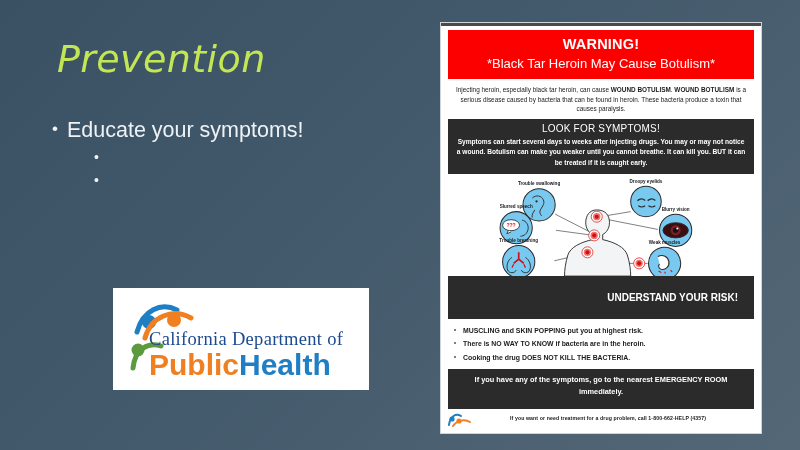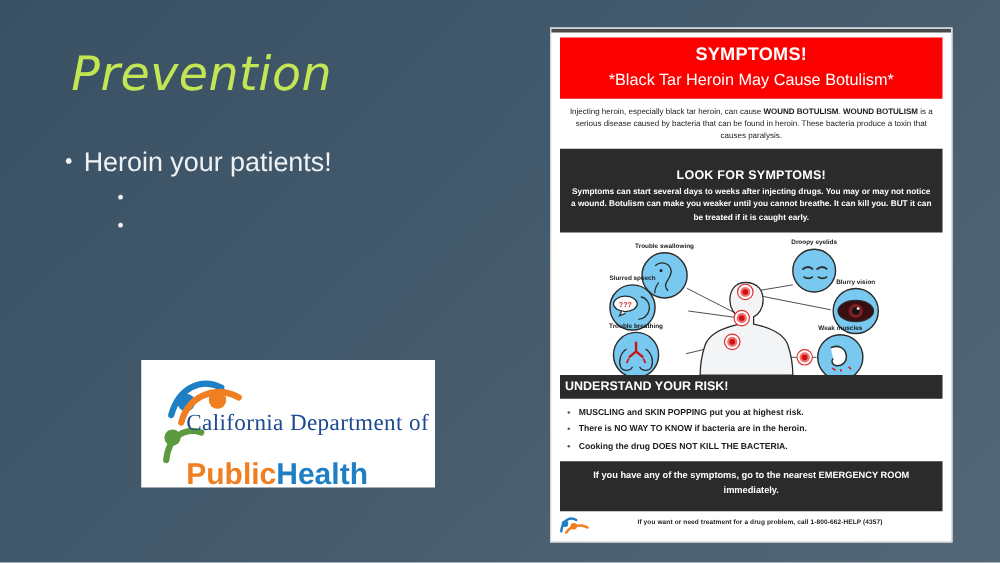--- a/index.html
+++ b/index.html
@@ -28,30 +28,30 @@
   .b2 {
     color:#eef2f5; font-size:17.5px; line-height:1.26;
     display:flex; gap:8px; margin-bottom:2px;
   }
   .b2 .dot { font-size:14px; line-height:1.45; flex:none; }
   .b2 .txt { word-break:break-word; max-width:220px; }
 
   
   .logo-box {
     position:absolute; left:113px; top:288px;
-    width:235px; height:102px; background:#ffffff;
+    width:256px; height:102px; background:#ffffff;
     overflow:hidden;
   }
   .logo-figs { position:absolute; left:14px; top:10px; width:70px; height:78px; }
   .logo-text { position:absolute; left:36px; top:41px; }
   .logo-line1 {
     font-family:"Liberation Serif", serif;
     font-size:18.5px; color:#1c4a8f; letter-spacing:0.3px; white-space:nowrap;
   }
-  .logo-line2 { font-size:24px; font-weight:700; line-height:0.95; white-space:nowrap; margin-top:19px; }
+  .logo-line2 { font-size:30px; font-weight:700; line-height:0.95; white-space:nowrap; margin-top:1px; }
   .logo-pub { color:#f07f22; }
   .logo-hea { color:#1f7fc4; }
 
   
   .poster {
     position:absolute; left:440px; top:22px; width:322px; height:412px;
     background:#ffffff; border:1px solid #cfd4d8;
     display:flex; flex-direction:column; overflow:hidden;
   }
   .p-topline { height:3px; background:#4a4a4a; flex:none; }
@@ -63,28 +63,28 @@
   .warn-t1 { font-size:14.5px; font-weight:700; letter-spacing:0.2px; }
   .warn-t2 { font-size:13px; font-weight:400; margin-top:4px; }
 
   .intro {
     font-size:6.4px; line-height:1.52; color:#1a1a1a;
     text-align:center; padding:6px 14px 5px;
   }
   .intro b { font-weight:700; }
 
   .dark-band { background:#2b2b2b; color:#fff; margin:0 7px; padding:4px 7px 6px; }
-  .dark-title { text-align:center; font-size:10px; font-weight:700; letter-spacing:0.2px;margin-top:12px; }
+  .dark-title { text-align:center; font-size:10px; font-weight:400; letter-spacing:0.2px; }
   .dark-body { text-align:center; font-size:6.6px; font-weight:700; line-height:1.55; margin-top:3px; }
 
   
   .diagram { position:relative; flex:1 1 auto; margin:2px 0 0; min-height:0; }
   .diagram svg { width:100%; height:100%; display:block; }
 
-  .risk-band { background:#2b2b2b; color:#fff; margin:0 7px; padding:4px; text-align:left; }
+  .risk-band { background:#2b2b2b; color:#fff; margin:0 7px; padding:16px; text-align:right; }
   .risk-band .t { font-size:10px; font-weight:700; }
 
   .risk-list { padding:5px 0 4px 22px; }
   .risk-list li {
     font-size:6.9px; font-weight:700; color:#1a1a1a;
     line-height:1.95; list-style:none; position:relative;
   }
   .risk-list li::before {
     content:""; position:absolute; left:-9px; top:5px;
     width:2px; height:2px; background:#555; border-radius:50%;
@@ -101,21 +101,21 @@
   .foot-mark { position:absolute; left:5px; top:3px; width:26px; height:16px; }
 </style>
 </head>
 <body>
 
 <div class="slide-title">Prevention</div>
 
 <div class="bullets">
   <div class="b1">
     <span class="dot">•</span>
-    <span>Heroin your patients!</span>
+    <span>Educate your symptoms!</span>
   </div>
   <div class="b2wrap">
     <div class="b2">
       <span class="dot">•</span>
     </div>
     <div class="b2">
       <span class="dot">•</span>
     </div>
   </div>
 </div>
@@ -132,21 +132,21 @@
   <div class="logo-text">
     <div class="logo-line1">California Department of</div>
     <div class="logo-line2"><span class="logo-pub">Public</span><span class="logo-hea">Health</span></div>
   </div>
 </div>
 
 <div class="poster">
   <div class="p-topline"></div>
 
   <div class="warn-band">
-    <div class="warn-t1">SYMPTOMS!</div>
+    <div class="warn-t1">WARNING!</div>
     <div class="warn-t2">*Black Tar Heroin May Cause Botulism*</div>
   </div>
 
   <div class="intro"><span>Injecting heroin, especially black tar heroin, can cause </span><b>WOUND BOTULISM</b><span>. </span><b>WOUND BOTULISM</b><span> is a serious disease caused by bacteria that can be found in heroin. These bacteria produce a toxin that causes paralysis.</span></div>
 
   <div class="dark-band">
     <div class="dark-title">LOOK FOR SYMPTOMS!</div>
     <div class="dark-body">Symptoms can start several days to weeks after injecting drugs. You may or may not notice a wound. Botulism can make you weaker until you cannot breathe. It can kill you. BUT it can be treated if it is caught early.</div>
   </div>
 

